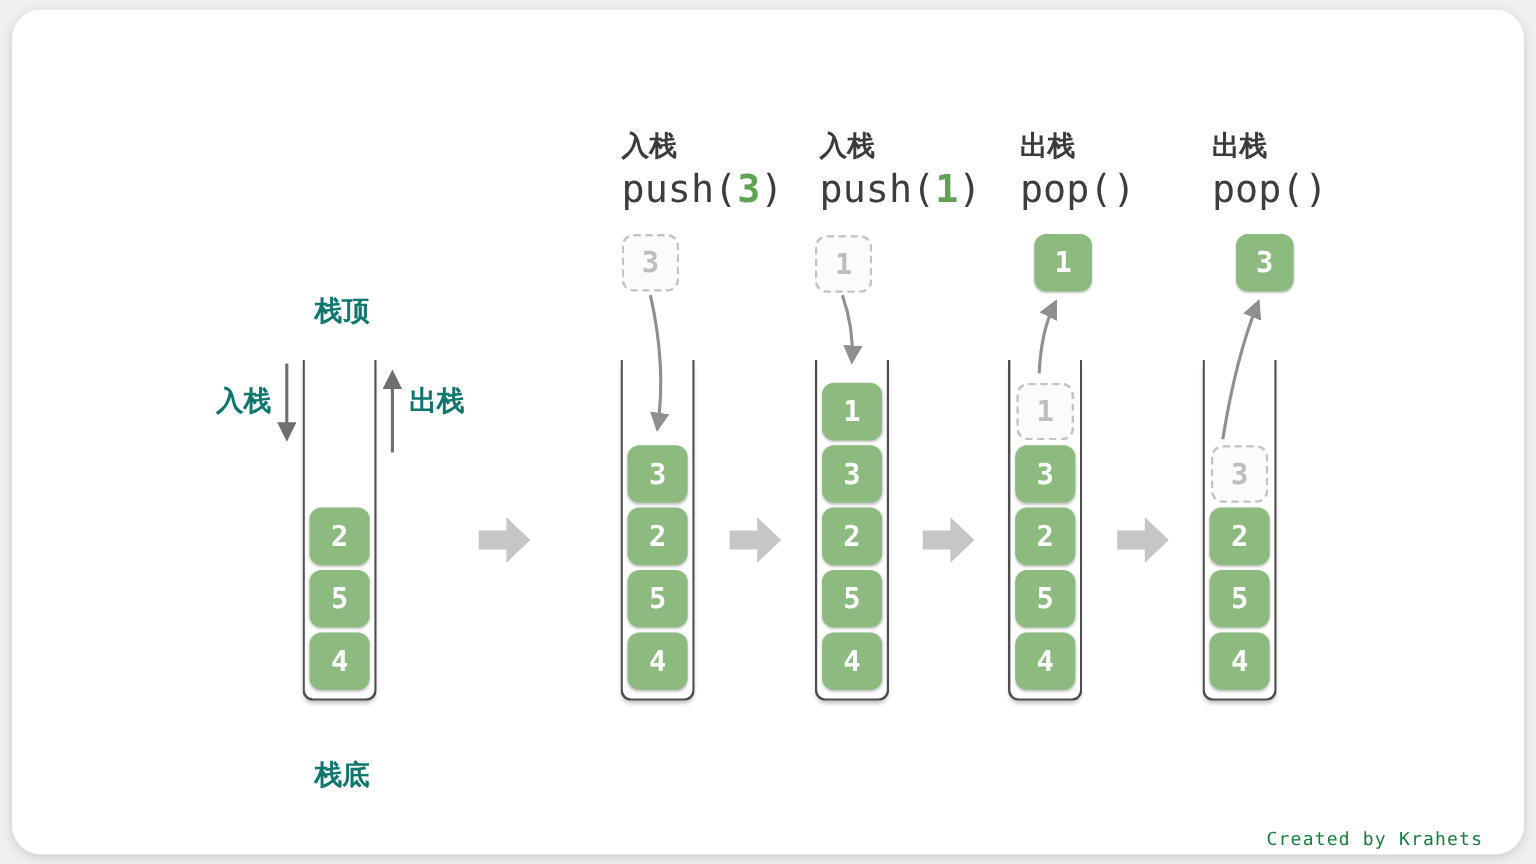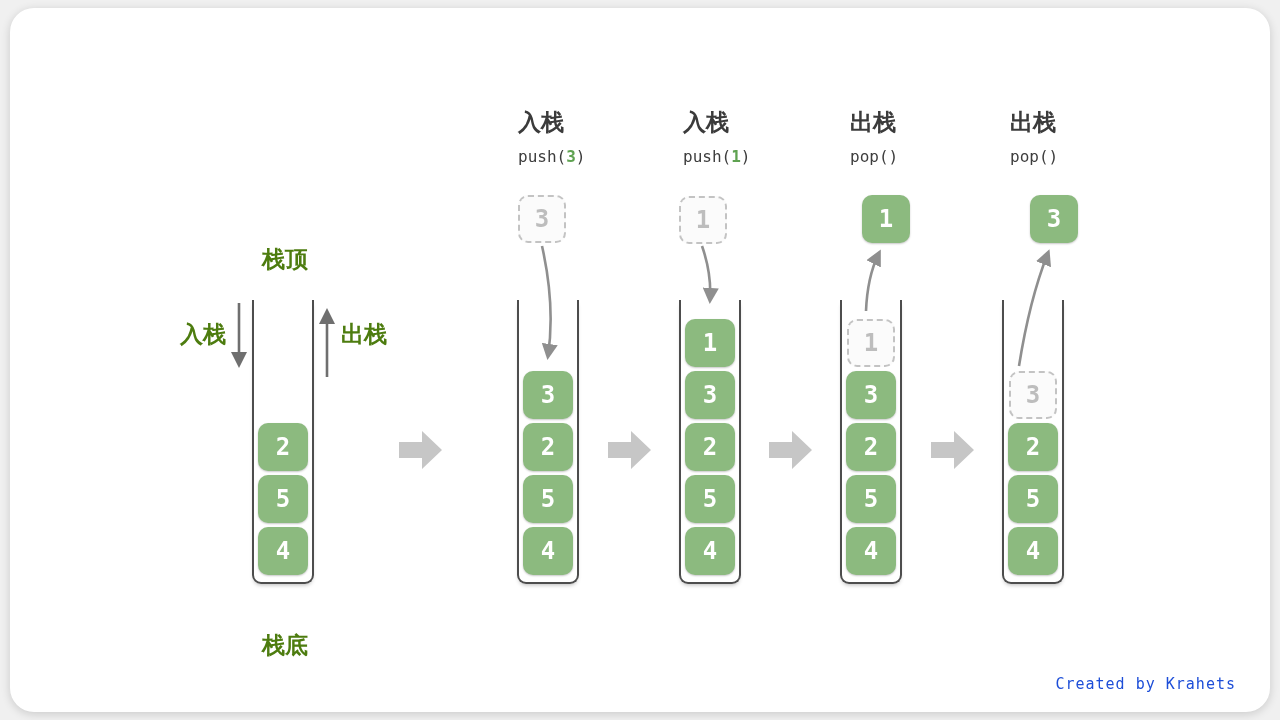--- a/index.html
+++ b/index.html
@@ -8,27 +8,27 @@
   .card{position:absolute;left:10px;top:8px;width:1260px;height:704px;background:#ffffff;
         border-radius:24px;box-shadow:0 2px 10px rgba(0,0,0,0.16);}
 
   
   .title-box{position:absolute;left:187px;top:112px;width:191px;height:58px;background:#e8e8e8;
              border-radius:6px;display:flex;align-items:center;justify-content:center;}
   .title-box span{font-family:"DejaVu Sans Mono",monospace;font-size:27px;font-weight:600;
                   letter-spacing:2px;color:#3a3a3a;}
 
   
-  .lbl{position:absolute;font-size:23px;font-weight:bold;color:#4d7c0f;white-space:nowrap;}
+  .lbl{position:absolute;font-size:23px;font-weight:bold;color:#0f766e;white-space:nowrap;}
   .lbl.center{width:100px;text-align:center;}
 
   
   .op-head{position:absolute;top:105px;white-space:nowrap;}
   .op-head .op{font-size:23px;font-weight:bold;color:#3b3b3b;line-height:34px;}
-  .op-head .call{font-family:"DejaVu Sans Mono",monospace;font-size:16px;color:#3d3d3d;line-height:36px;}
+  .op-head .call{font-family:"DejaVu Sans Mono",monospace;font-size:32px;color:#3d3d3d;line-height:36px;}
   .op-head .call .arg{color:#5fa251;font-weight:bold;}
 
   
   .well{position:absolute;top:300px;width:62px;height:284px;box-sizing:border-box;
         border-left:2px solid #4d4d4d;border-right:2px solid #4d4d4d;border-bottom:2px solid #4d4d4d;
         border-radius:0 0 9px 9px;box-shadow:0 3px 4px -2px rgba(0,0,0,0.28);background:transparent;}
 
   
   .box{position:absolute;width:50px;height:48px;border-radius:10px;background:#8cba7f;
        color:#ffffff;display:flex;align-items:center;justify-content:center;
@@ -39,22 +39,22 @@
          display:flex;align-items:center;justify-content:center;
          font-family:"DejaVu Sans Mono",monospace;font-size:24px;font-weight:600;}
 
   
   .slot0{top:319px;} .slot1{top:371px;} .slot2{top:423px;} .slot3{top:475px;} .slot4{top:527px;}
   
   .c1{left:258px;} .c2{left:523px;} .c3{left:685px;} .c4{left:846px;} .c5{left:1008px;}
 
   .overlay{position:absolute;left:0;top:0;pointer-events:none;}
 
-  .watermark{position:absolute;right:44px;top:675px;font-family:"DejaVu Sans Mono",monospace;
-             font-size:15px;color:#1d4ed8;letter-spacing:1px;}
+  .watermark{position:absolute;right:44px;top:690px;font-family:"DejaVu Sans Mono",monospace;
+             font-size:15px;color:#15803d;letter-spacing:1px;}
 </style>
 </head>
 <body>
 
 <div class="canvas">
   <div class="card"></div>
 
 
   <div class="lbl center" style="left:235px;top:244px;">栈顶</div>
   <div class="lbl" style="left:180px;top:319px;">入栈</div>

